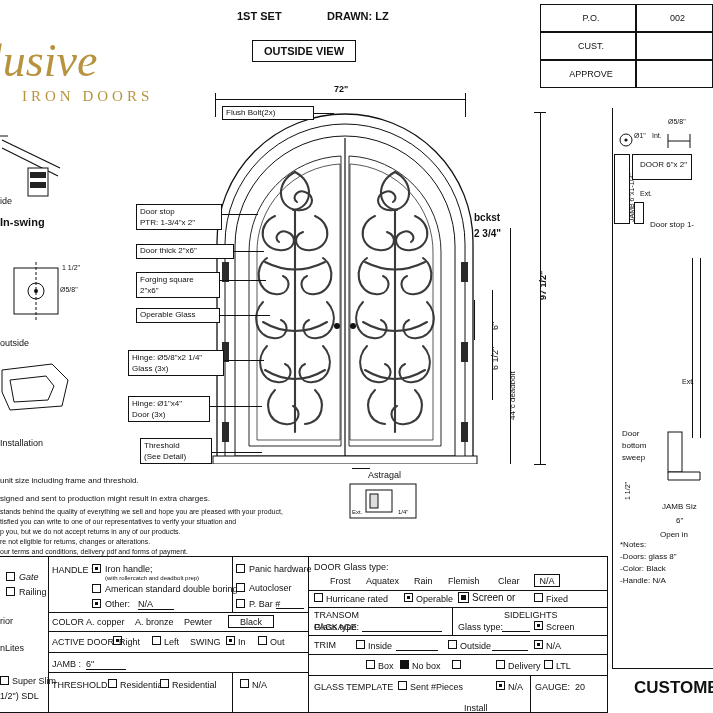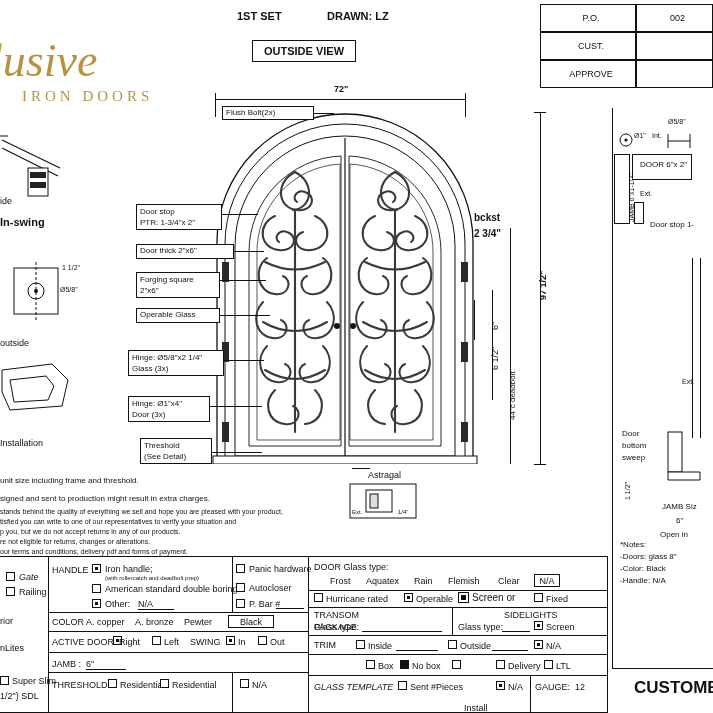--- a/index.html
+++ b/index.html
@@ -392,20 +392,20 @@
 <div class="sqf" style="left:400px;top:660px;width:9px;height:9px;"></div>
 <div class="lbl" style="left:412px;top:661px;">No box</div>
 <div class="sq" style="left:452px;top:660px;width:9px;height:9px;"></div>
 <div class="lbl" style="left:464px;top:691px;margin-top:12px;">Install</div>
 <div class="sq" style="left:496px;top:660px;width:9px;height:9px;"></div>
 <div class="lbl" style="left:508px;top:661px;">Delivery</div>
 <div class="sq" style="left:544px;top:660px;width:9px;height:9px;"></div>
 <div class="lbl" style="left:556px;top:661px;">LTL</div>
 
 <div class="ln hl" style="left:308px;top:675px;width:300px;"></div>
-<div class="lbl" style="left:314px;top:682px;font-style:italic;">GLASS TEMPLATE</div>
+<div class="lbl" style="left:314px;top:682px;">GLASS TEMPLATE</div>
 <div class="sq" style="left:398px;top:681px;width:9px;height:9px;"></div>
 <div class="lbl" style="left:410px;top:682px;">Sent #Pieces</div>
 <div class="sqd" style="left:496px;top:681px;width:9px;height:9px;"></div>
 <div class="lbl" style="left:508px;top:682px;">N/A</div>
 <div class="ln vl" style="left:530px;top:675px;height:38px;"></div>
 <div class="lbl" style="left:535px;top:682px;">GAUGE:</div>
-<div class="lbl" style="left:575px;top:682px;">12</div>
+<div class="lbl" style="left:575px;top:682px;">20</div>
 
 </body></html>

